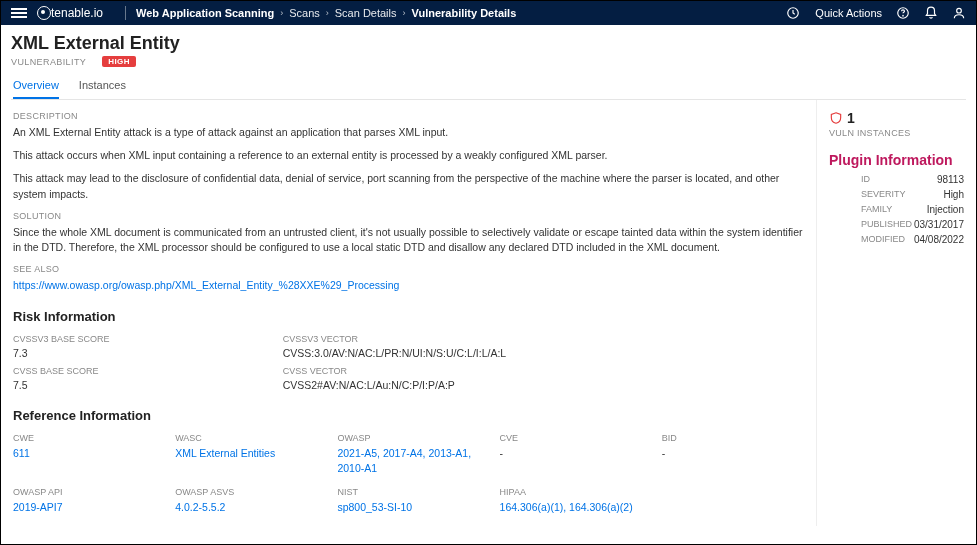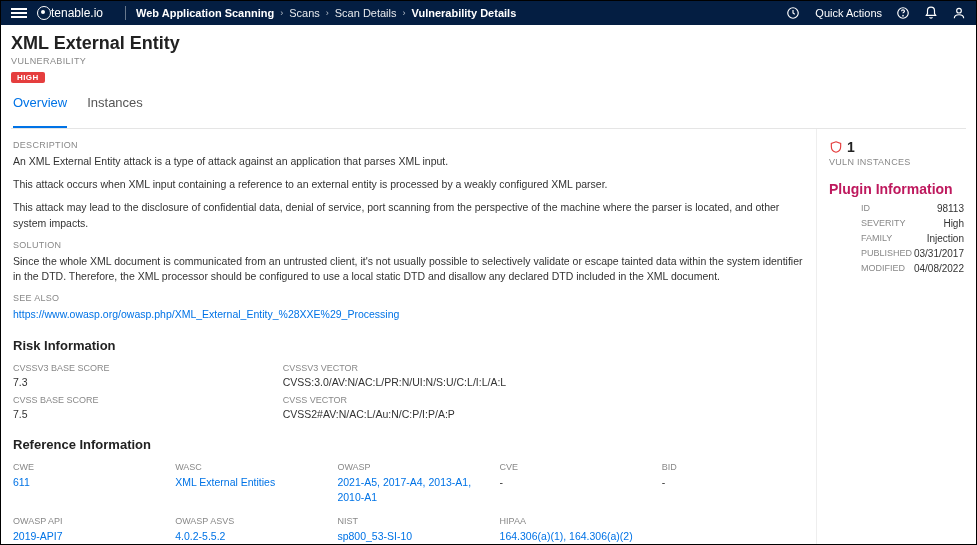--- a/index.html
+++ b/index.html
@@ -16,26 +16,26 @@
 .crumb-main { font-weight: 600; font-size: 11px; }
 .crumb-sep { margin: 0 6px; opacity: 0.7; font-size: 9px; }
 .crumb { opacity: 0.9; }
 .crumb.active { font-weight: 600; opacity: 1; }
 .top-right { margin-left: auto; display: flex; align-items: center; gap: 14px; }
 .qa { display: flex; align-items: center; gap: 15px; cursor: pointer; }
 .icon-svg { width: 14px; height: 14px; }
 
 .header-area { padding: 8px 10px 0 10px; }
 .title { font-size: 18px; font-weight: 700; color: #222; }
-.subtitle-row { display: flex; align-items: flex-start; gap: 6px; margin-top: 2px; flex-direction: column; }
+.subtitle-row { display: flex; align-items: center; gap: 16px; margin-top: 2px; }
 .sub-label { font-size: 9px; color: #888; letter-spacing: 0.4px; }
 .sev-badge { font-size: 8px; background: #e53e3e; color: #fff; padding: 1px 6px; border-radius: 2px; font-weight: 600; letter-spacing: 0.4px; }
 
 .tabs { display: flex; gap: 20px; margin-top: 12px; border-bottom: 1px solid #e5e5e5; padding: 0 2px; }
-.tab { padding-bottom: 16px; font-size: 13px; color: #555; cursor: pointer; border-bottom: 2px solid transparent; }
+.tab { padding-bottom: 6px; font-size: 11px; color: #555; cursor: pointer; border-bottom: 2px solid transparent; }
 .tab.active { color: #0073e6; border-bottom-color: #0073e6; font-weight: 500; }
 
 .body-row { display: flex; }
 .main { flex: 1; padding: 10px 12px; font-size: 10.5px; line-height: 1.45; }
 .sidebar { width: 160px; border-left: 1px solid #eee; padding: 10px 12px; font-size: 10.5px; }
 
 .heading-sm { font-size: 9px; color: #888; letter-spacing: 0.3px; margin-bottom: 2px; margin-top: 8px; }
 .heading-sm:first-child { margin-top: 0; }
 .para { color: #333; margin-bottom: 8px; }
 .link { color: #0073e6; text-decoration: none; }

